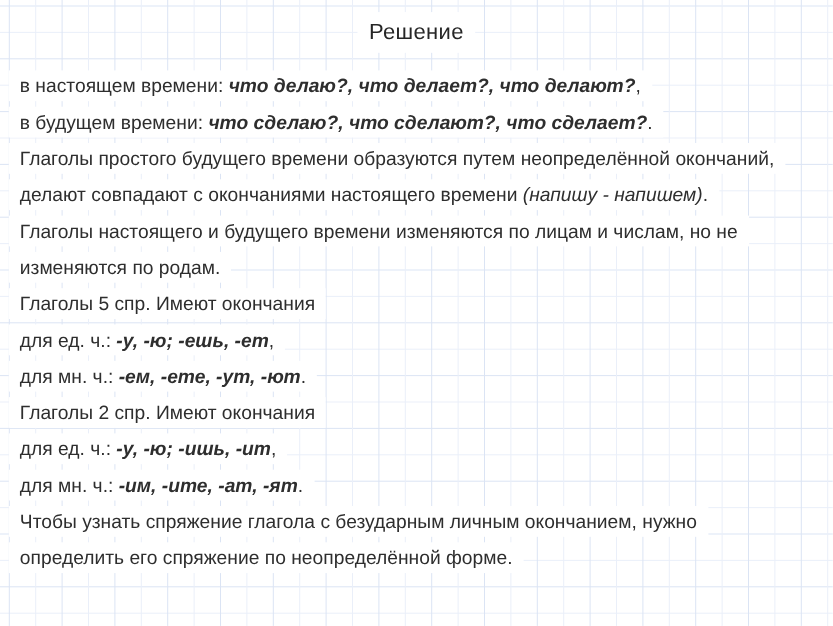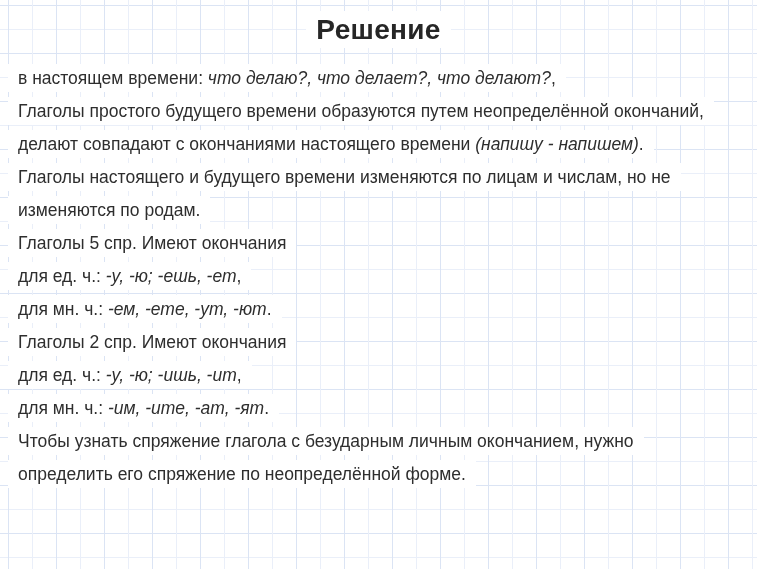--- a/index.html
+++ b/index.html
@@ -31,58 +31,59 @@
   .title-row {
     text-align: center;
     margin: 0 0 16px 0;
   }
   .band {
     background: #ffffff;
     display: inline-block;
     padding: 0 10px;
   }
   .title-band {
-    font-size: 28px;
-    font-weight: 700;
+    font-size: 20px;
+    font-weight: 400;
     line-height: 37px;
     letter-spacing: 0.3px;
     color: #262626;
   }
   .content {
     margin-left: 8px;
   }
   .line {
     margin: 0 0 5px 0;
   }
   .line .band {
     font-size: 17.5px;
     line-height: 28px;
   }
   .run.bi {
-    font-weight: 400;
+    font-weight: 700;
     font-style: italic;
   }
   .run.it {
     font-style: italic;
   }
 </style>
 </head>
 <body>
 
 <div class="page">
 
   <div class="title-row">
     <span class="band title-band"><span>Решение</span></span>
   </div>
 
   <div class="content">
 
 
     <div class="line"><span class="band"><span class="run">в настоящем времени: </span><span class="run bi">что делаю?, что делает?, что делают?</span><span class="run">,</span></span></div>
 
+    <div class="line"><span class="band"><span class="run">в будущем времени: </span><span class="run bi">что сделаю?, что сделают?, что сделает?</span><span class="run">.</span></span></div>
 
     <div class="line"><span class="band"><span class="run">Глаголы простого будущего времени образуются путем неопределённой окончаний,</span></span></div>
 
     <div class="line"><span class="band"><span class="run">делают совпадают с окончаниями настоящего времени </span><span class="run it">(напишу - напишем)</span><span class="run">.</span></span></div>
 
     <div class="line"><span class="band"><span class="run">Глаголы настоящего и будущего времени изменяются по лицам и числам, но не</span></span></div>
 
     <div class="line"><span class="band"><span class="run">изменяются по родам.</span></span></div>
 
     <div class="line"><span class="band"><span class="run">Глаголы 5 спр. Имеют окончания</span></span></div>

